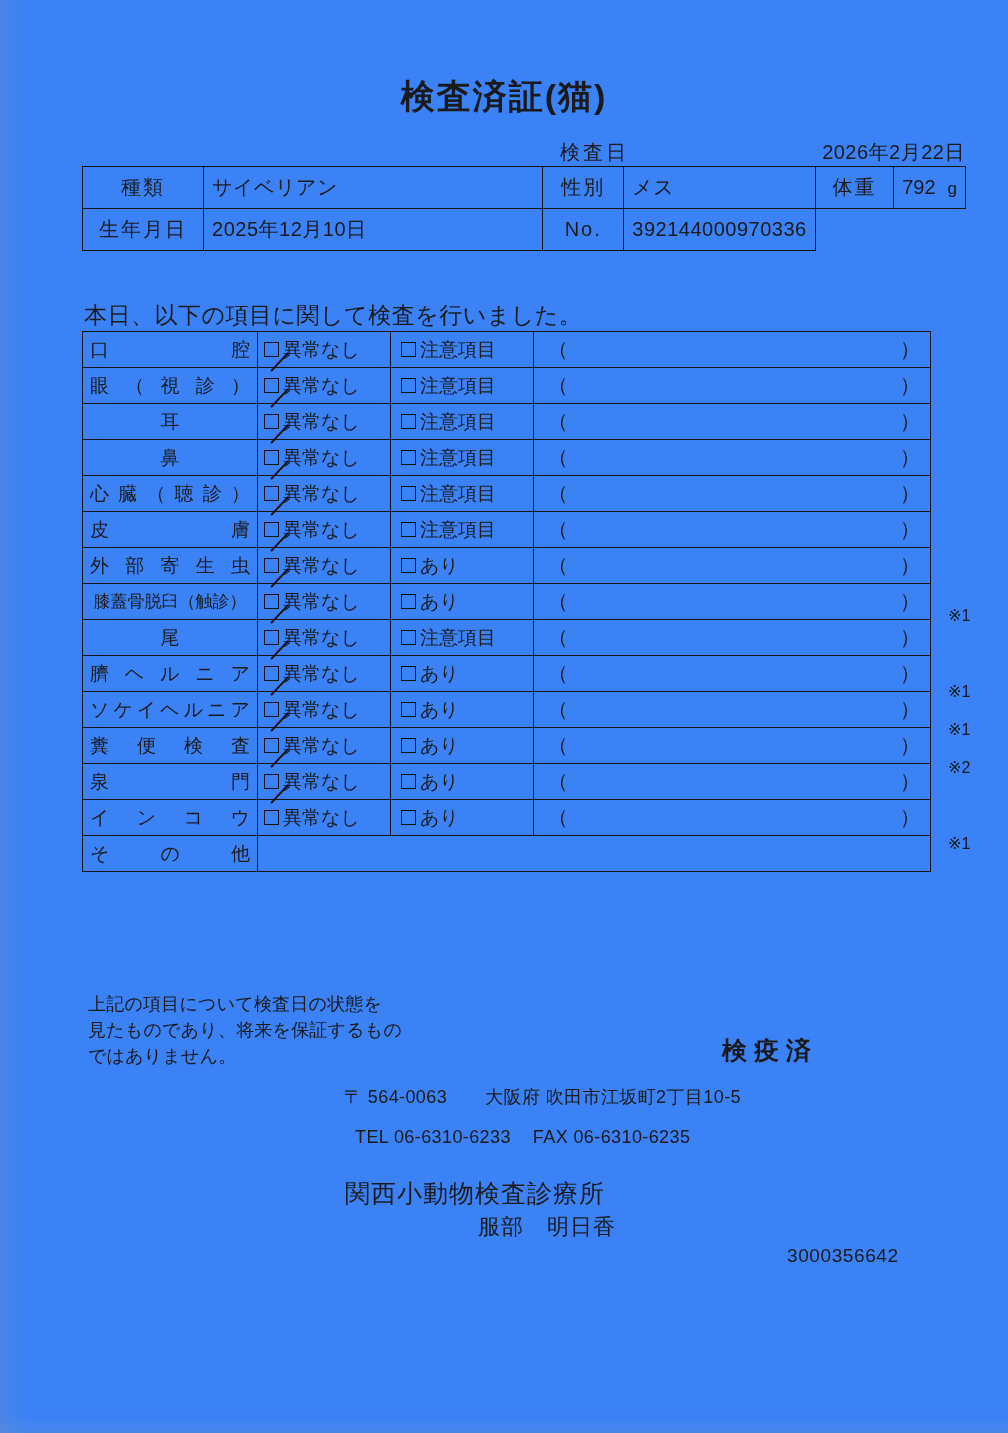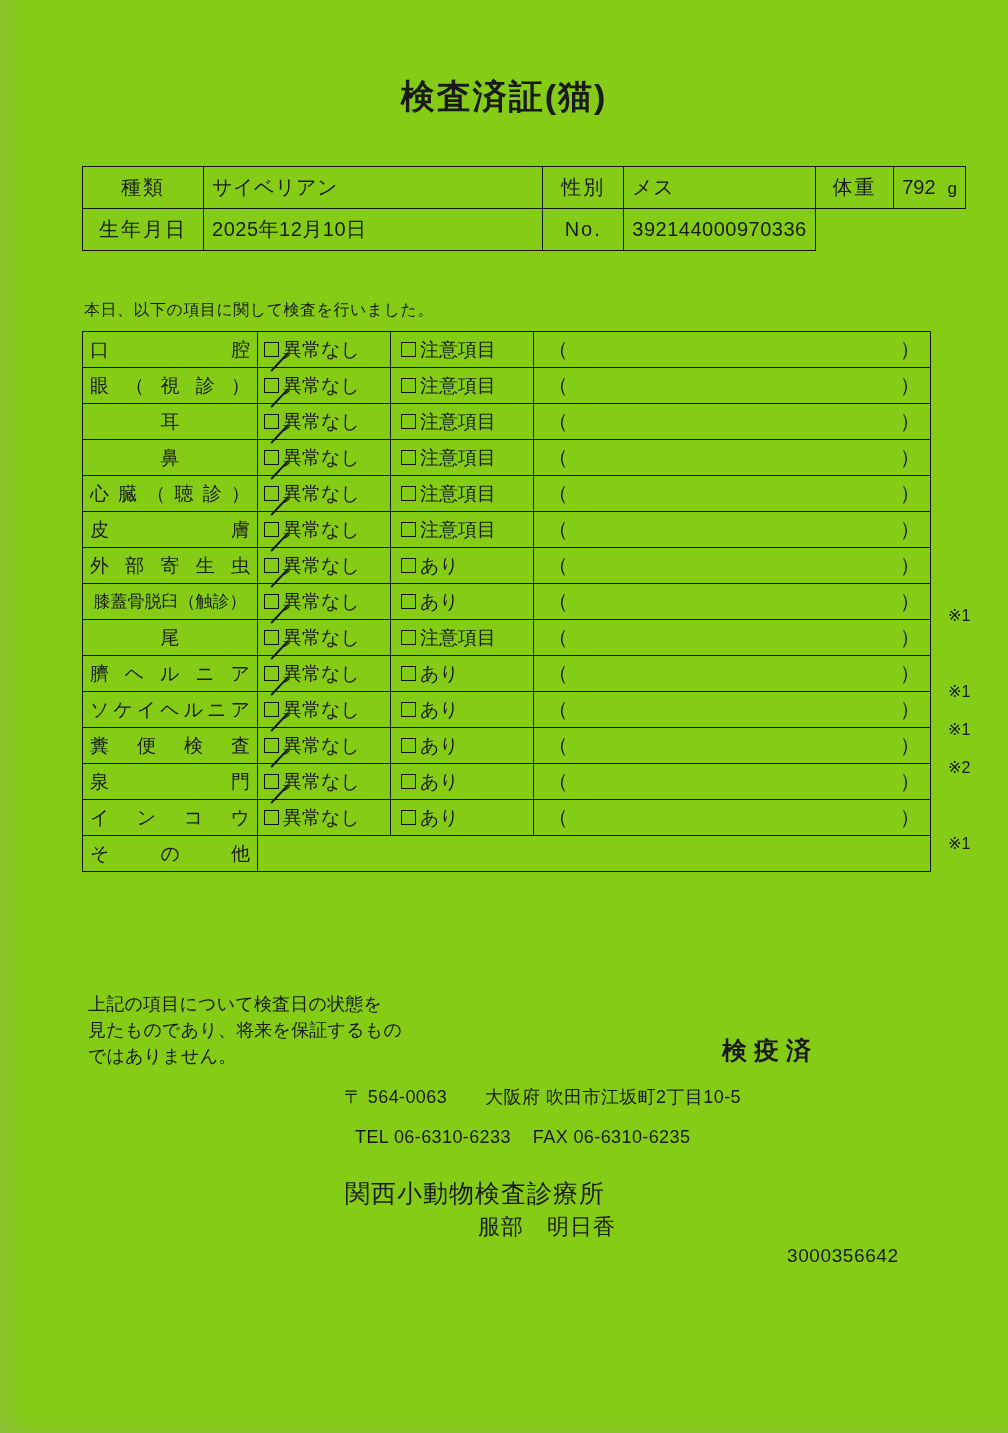--- a/index.html
+++ b/index.html
@@ -11,21 +11,21 @@
     width: 1008px;
     height: 1433px;
     position: relative;
     font-family: "Liberation Sans", "DejaVu Sans", sans-serif;
     color: #1a1a1a;
     overflow: hidden;
   }
   .page {
     position: absolute;
     inset: 0;
-    background: #84cc16;
+    background: #3b82f6;
   }
   
   .scan-edge-left {
     position: absolute;
     left: 0; top: 0; bottom: 0; width: 26px;
     background: linear-gradient(to right, rgba(150,150,150,0.16), rgba(255,255,255,0));
     pointer-events: none;
   }
   .scan-edge-bottom {
     position: absolute;
@@ -89,21 +89,21 @@
   }
   .weight-val .unit {
     font-size: 17px;
     margin-left: 12px;
   }
 
   .intro-line {
     position: absolute;
     left: 84px;
     top: 300px;
-    font-size: 16px;
+    font-size: 23px;
     letter-spacing: 0.5px;
   }
 
   
   .exam-wrap {
     position: absolute;
     left: 82px;
     top: 331px;
     width: 884px;
   }
@@ -261,20 +261,24 @@
 </head>
 <body>
 
 <div class="page">
 
   <div class="scan-edge-left"></div>
   <div class="scan-edge-bottom"></div>
 
   <div class="doc-title">検査済証(猫)</div>
 
+  <div class="date-line">
+    <span class="lbl">検査日</span>
+    <span class="val">2026年2月22日</span>
+  </div>
 
   <table class="info-table">
     <tbody>
       <tr>
         <td class="cell-lbl">種類</td>
         <td class="cell-val">サイベリアン</td>
         <td class="cell-lbl" style="width:74px">性別</td>
         <td class="cell-val" style="width:86px">メス</td>
         <td class="cell-lbl" style="width:70px">体重</td>
         <td class="weight-val">

